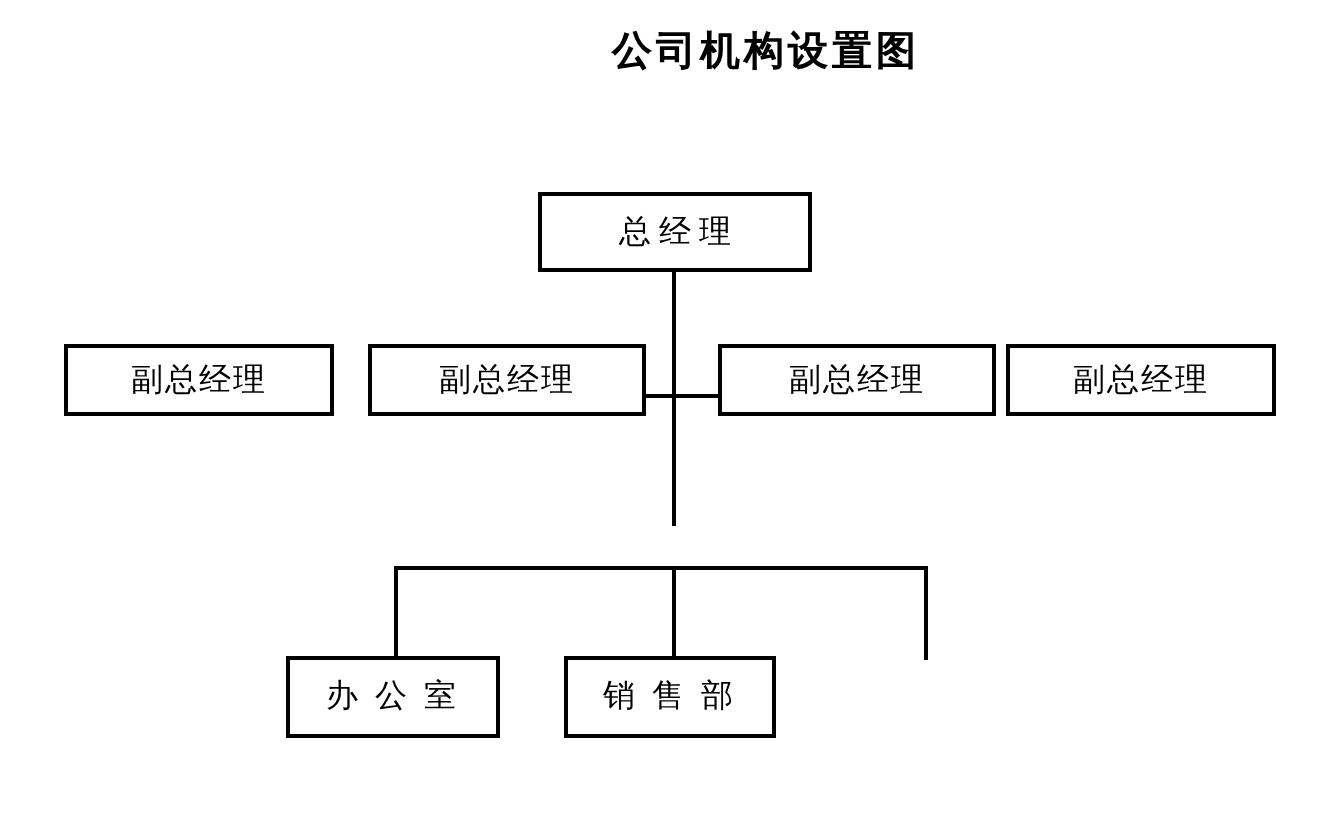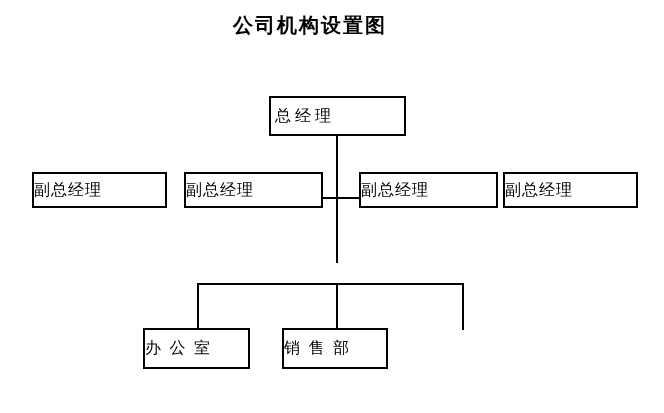--- a/index.html
+++ b/index.html
@@ -11,33 +11,34 @@
     font-family: "Liberation Sans", sans-serif;
     color: #000000;
     overflow: hidden;
   }
   .title {
     position: absolute;
     left: 160px;
     top: 12px;
     width: 300px;
     margin: 0;
-    text-align: center;
+    text-align: right;
     font-size: 20px;
     font-weight: bold;
     letter-spacing: 2px;
     white-space: nowrap;
   }
   .box {
     position: absolute;
     box-sizing: border-box;
     border: 2px solid #000000;
     background: #ffffff;
     display: flex;
     align-items: center;
+    justify-content: center;
     font-size: 16px;
     white-space: nowrap;
   }
   .box-gm      { left: 269px; top:  96px; width: 137px; height: 40px; letter-spacing: 4px; padding-left: 4px; }
   .box-vgm1    { left:  32px; top: 172px; width: 135px; height: 36px; letter-spacing: 1px; }
   .box-vgm2    { left: 184px; top: 172px; width: 139px; height: 36px; letter-spacing: 1px; }
   .box-vgm3    { left: 359px; top: 172px; width: 139px; height: 36px; letter-spacing: 1px; }
   .box-vgm4    { left: 503px; top: 172px; width: 135px; height: 36px; letter-spacing: 1px; }
   .box-office  { left: 143px; top: 328px; width: 107px; height: 41px; letter-spacing: 2px; }
   .box-sales   { left: 282px; top: 328px; width: 106px; height: 41px; letter-spacing: 2px; }

